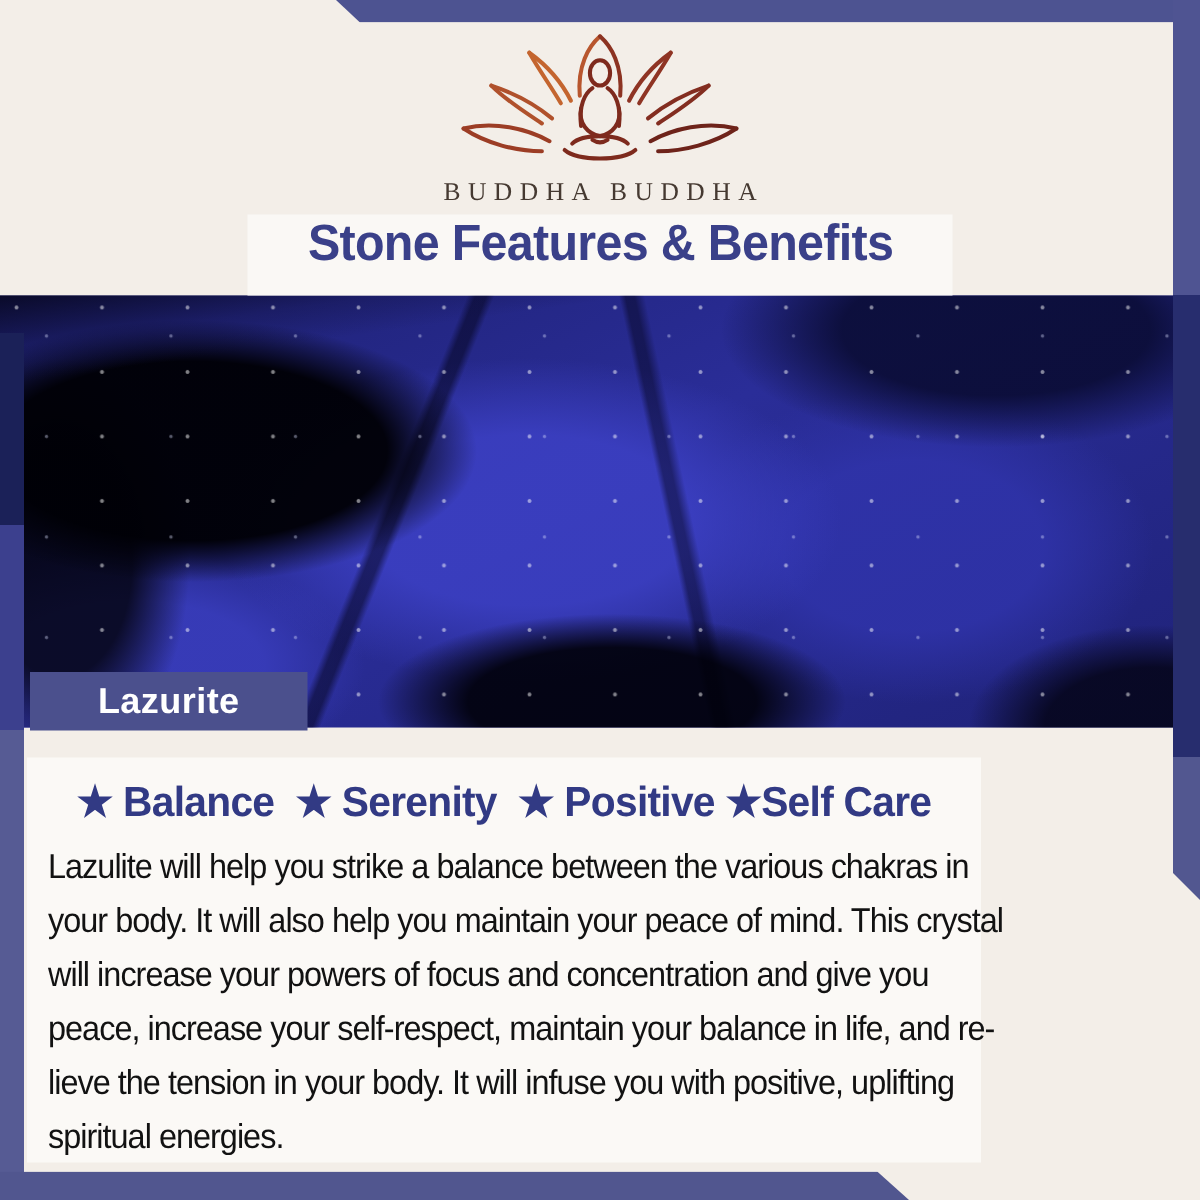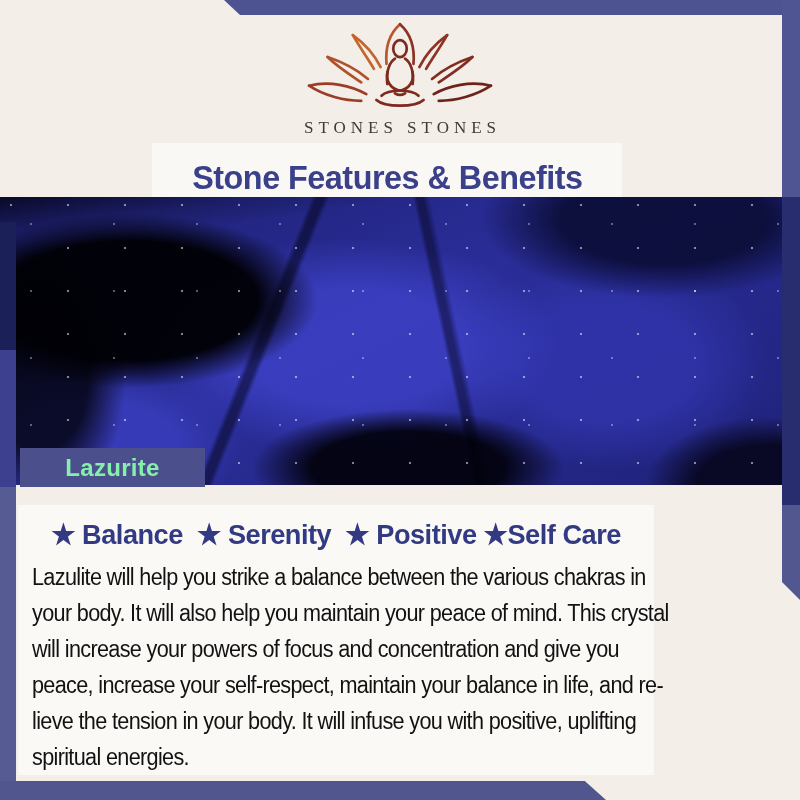--- a/index.html
+++ b/index.html
@@ -29,22 +29,22 @@
   }
   
   .logo-wrap{position:absolute;left:0;top:20px;width:800px;text-align:center;z-index:3;}
   .logo-wrap svg{display:block;margin:0 auto;}
   .brand-name{
     margin-top:2px;font-family:"Liberation Serif",serif;font-size:17px;
     letter-spacing:5px;color:#453931;text-indent:5px;
   }
   
   .heading-band{
-    position:absolute;left:152px;top:143px;width:470px;height:54px;z-index:4;
-    background:#faf8f5;display:flex;align-items:flex-end;justify-content:center;
+    position:absolute;left:165px;top:143px;width:470px;height:54px;z-index:4;
+    background:#faf8f5;display:flex;align-items:flex-start;justify-content:center;
   }
   .heading-band h1{
     margin:0;font-size:34px;font-weight:bold;color:#3a4089;
     letter-spacing:-.5px;transform:scaleX(.95);white-space:nowrap;
   }
   
   .stone-photo{
     position:absolute;left:0;top:197px;width:800px;height:288px;z-index:2;
     background:
       radial-gradient(circle 1.2px at 11px 8px, rgba(255,255,255,.5) 0 1px, transparent 1.6px) 0 0/57px 43px,
@@ -58,21 +58,21 @@
       linear-gradient(112deg, transparent 34%, rgba(0,0,18,.5) 34.6% 35.4%, transparent 36%),
       linear-gradient(78deg, transparent 55%, rgba(0,0,18,.45) 55.5% 56.2%, transparent 57%),
       radial-gradient(ellipse 290px 150px at 44% 52%, rgba(60,64,196,.85) 0 38%, transparent 72%),
       radial-gradient(ellipse 210px 105px at 11% 86%, rgba(56,60,186,.9) 0 42%, transparent 74%),
       radial-gradient(ellipse 230px 150px at 76% 58%, rgba(48,52,172,.8) 0 38%, transparent 70%),
       linear-gradient(155deg,#1d2070,#2a2d98 45%,#1f2278);
   }
   
   .stone-badge{
     position:absolute;left:20px;top:448px;width:185px;height:39px;z-index:5;
-    background:#4b508d;color:#86efac;display:flex;align-items:center;justify-content:center;
+    background:#4b508d;color:#ffffff;display:flex;align-items:center;justify-content:center;
     font-size:24px;font-weight:bold;letter-spacing:.3px;
   }
   
   .text-panel{
     position:absolute;left:18px;top:505px;width:636px;height:270px;z-index:3;
     background:#fbf9f6;
   }
   .benefits-line{
     margin-top:13px;text-align:center;font-size:28px;font-weight:bold;
     color:#323a84;letter-spacing:-.5px;white-space:pre;transform:scaleX(.97);
@@ -125,21 +125,21 @@
           <path d="M105,76 C103,60 108,50 114,46"></path>
           <path d="M135,76 C137,60 132,50 126,46"></path>
           <path d="M105,62 C103,74 110,82 120,84"></path>
           <path d="M135,62 C137,74 130,82 120,84"></path>
           <path d="M98,90 C106,82 134,82 142,90"></path>
           <path d="M92,95 C102,104 138,104 148,95"></path>
           <path d="M114,87 q6,4 12,0"></path>
         </g>
       </g>
     </svg>
-    <div class="brand-name">STONES STONES</div>
+    <div class="brand-name">BUDDHA BUDDHA</div>
   </div>
 
   <div class="heading-band">
     <h1>Stone Features &amp; Benefits</h1>
   </div>
 
   <div class="stone-badge">
     <span>Lazurite</span>
   </div>
 

